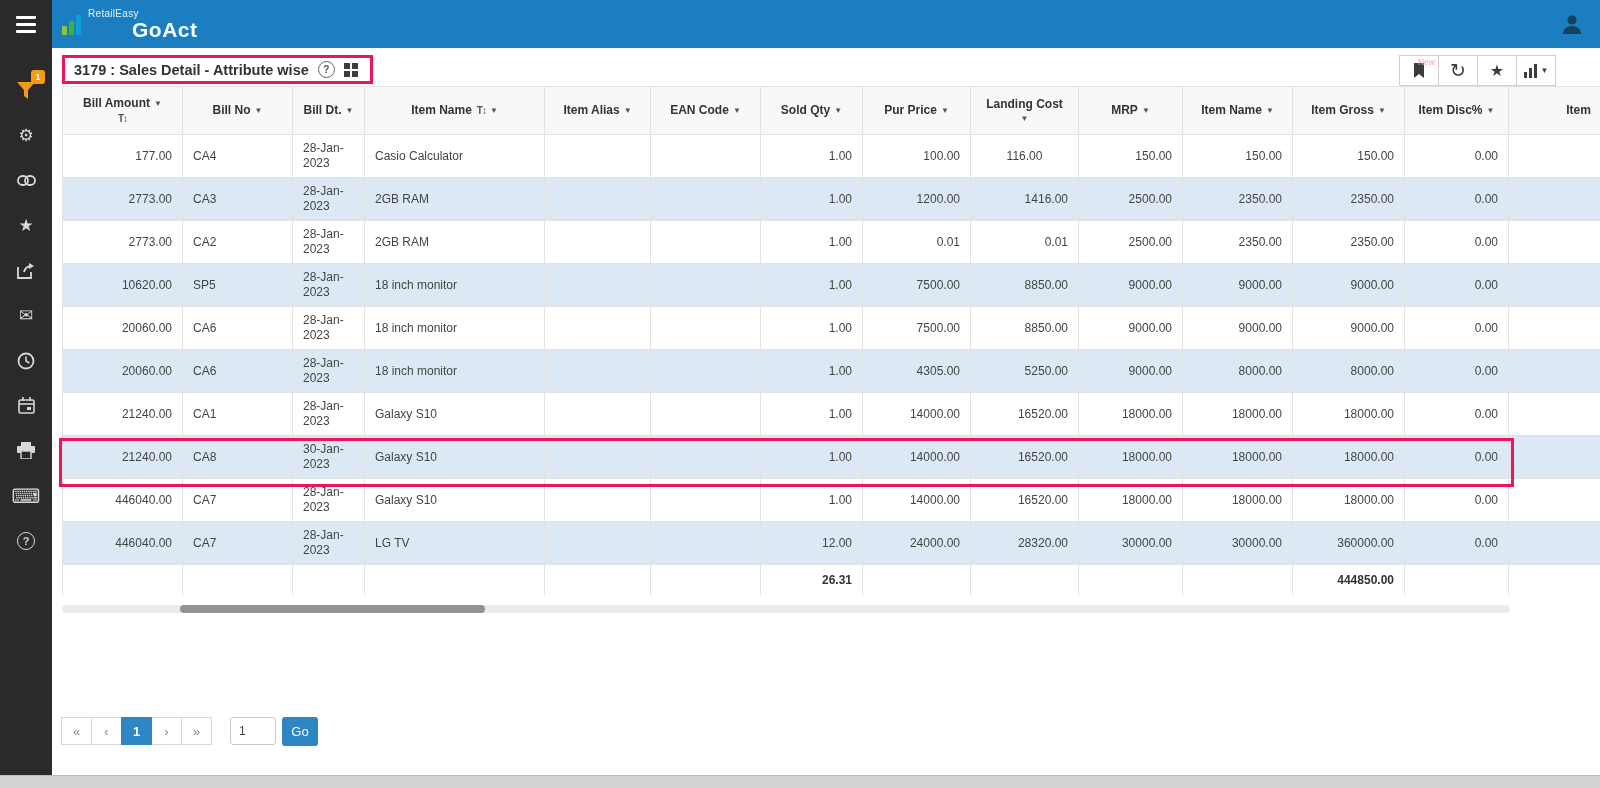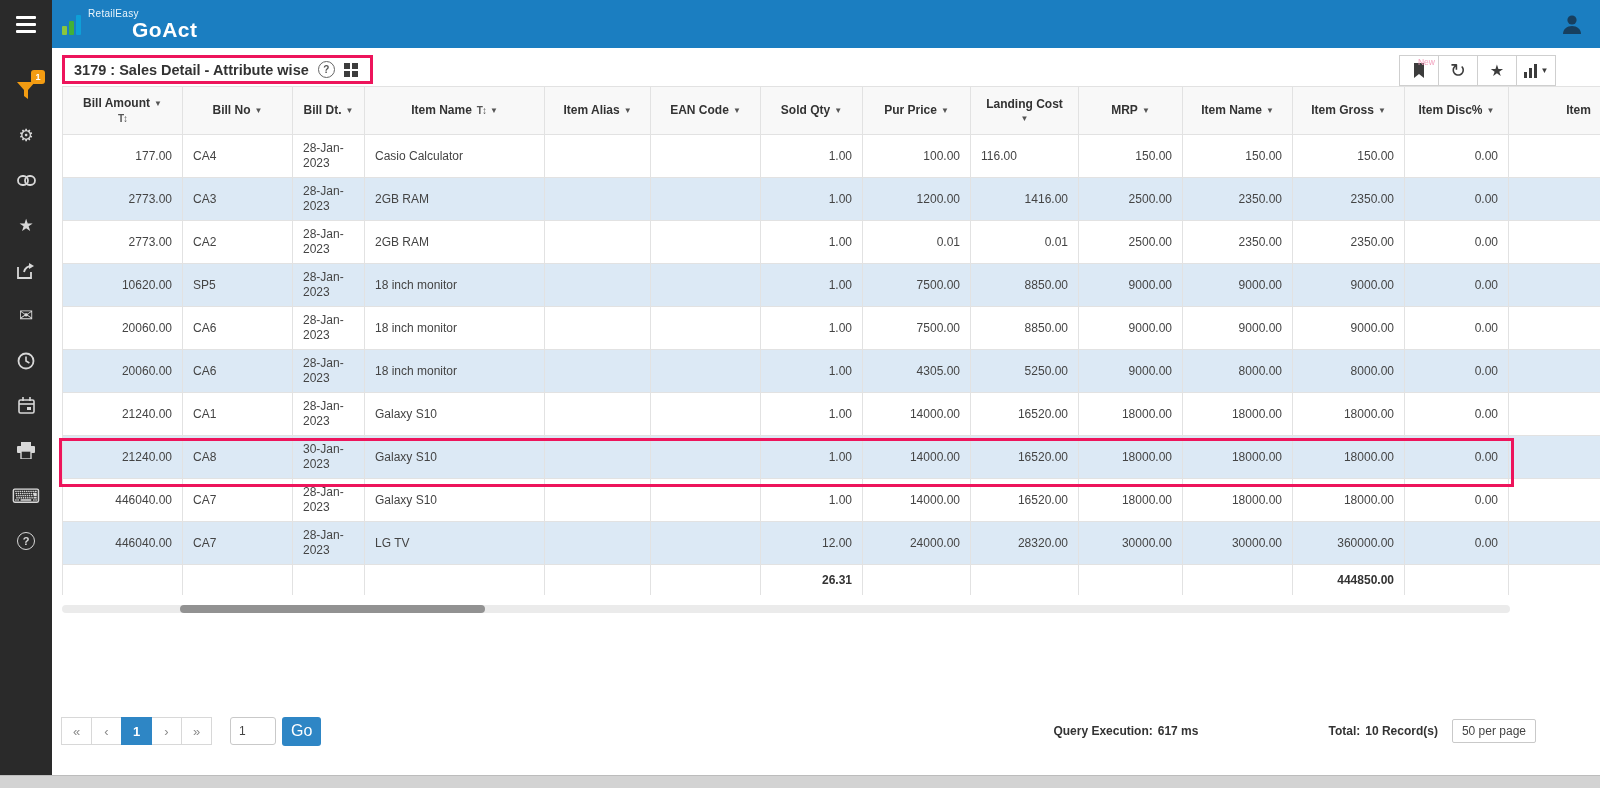--- a/index.html
+++ b/index.html
@@ -94,21 +94,21 @@
                 display:flex; align-items:center; justify-content:space-between; }
   .pager { display:flex; align-items:center; }
   .pg-btn { width:31px; height:28px; background:#fff; border:1px solid #d8d8d8; margin-left:-1px;
             color:#8a8a8a; font-size:13px; cursor:pointer; display:flex; align-items:center;
             justify-content:center; }
   .pg-btn.active { background:var(--accent-blue,#2e86c5); border-color:var(--accent-blue,#2e86c5);
                    color:#fff; font-weight:bold; z-index:2; }
   .page-input { width:46px; height:28px; border:1px solid #c9c9c9; border-radius:3px;
                 margin-left:18px; padding:0 8px; font-size:12px; color:#444; font-family:inherit; }
   .go-btn { height:29px; min-width:36px; margin-left:6px; background:var(--accent-blue,#2e86c5);
-            color:#fff; border:none; border-radius:3px; font-size:16px; padding:0 9px; cursor:pointer; }
+            color:#fff; border:none; border-radius:3px; font-size:13px; padding:0 9px; cursor:pointer; }
   .stats { display:flex; align-items:center; font-size:12px; color:#333; }
   .stat-strong { font-weight:bold; }
   .stat-total { margin-left:130px; }
   .perpage { margin-left:14px; border:1px solid #c9c9c9; border-radius:2px; padding:4px 9px;
              font-size:12px; color:#444; background:#fff; cursor:pointer; }
 
   .bottom-strip { position:absolute; left:0; right:0; bottom:0; height:13px;
                   background:#d3d3d3; border-top:1px solid #bcbcbc; z-index:25; }
 </style>
 </head>
@@ -290,21 +290,21 @@
         <tbody id="tbody">
             <tr>
               <td style="text-align: right;">177.00</td>
               <td style="text-align: left;">CA4</td>
               <td style="text-align: left;">28-Jan-2023</td>
               <td style="text-align: left;">Casio Calculator</td>
               <td style="text-align: left;"></td>
               <td style="text-align: left;"></td>
               <td style="text-align: right;">1.00</td>
               <td style="text-align: right;">100.00</td>
-              <td style="text-align: left;">116.00</td>
+              <td style="text-align: center;">116.00</td>
               <td style="text-align: right;">150.00</td>
               <td style="text-align: right;">150.00</td>
               <td style="text-align: right;">150.00</td>
               <td style="text-align: right;">0.00</td>
               <td style="text-align: left;"></td>
             </tr>
             <tr class="alt">
               <td style="text-align: right;">2773.00</td>
               <td style="text-align: left;">CA3</td>
               <td style="text-align: left;">28-Jan-2023</td>
@@ -479,25 +479,18 @@
     <div class="footer-bar">
       <div class="pager">
         <button class="pg-btn">«</button>
         <button class="pg-btn">‹</button>
         <button class="pg-btn active">1</button>
         <button class="pg-btn">›</button>
         <button class="pg-btn">»</button>
         <input class="page-input" type="text" value="1" style="">
         <button class="go-btn">Go</button>
       </div>
-      <div class="stats">
-        <span class="stat-strong">Query Execution:</span>
-        <span class="stat-strong" style="margin-left:5px">617 ms</span>
-        <span class="stat-strong stat-total">Total:</span>
-        <span class="stat-strong" style="margin-left:5px">10 Record(s)</span>
-        <span class="perpage">50 per page</span>
-      </div>
     </div>
 
   </main>
 
   <div class="bottom-strip"></div>
 </div>
 
 </body></html>

